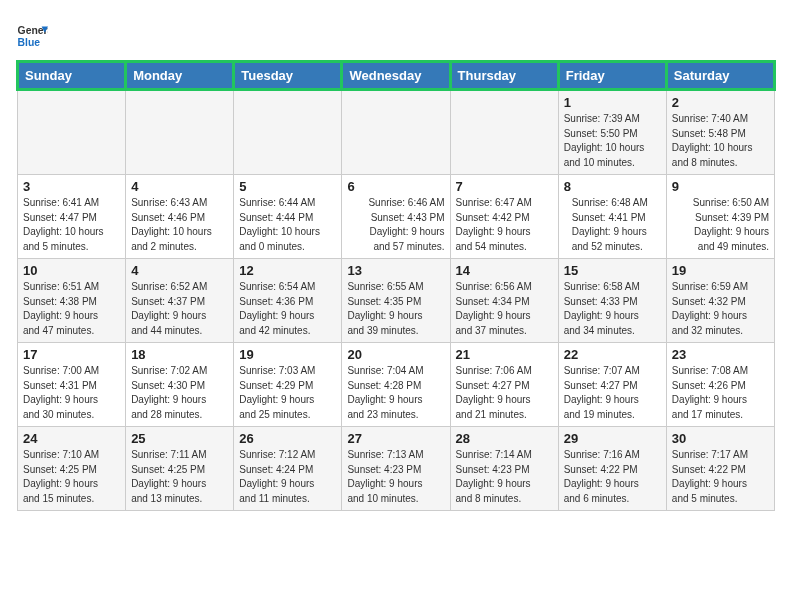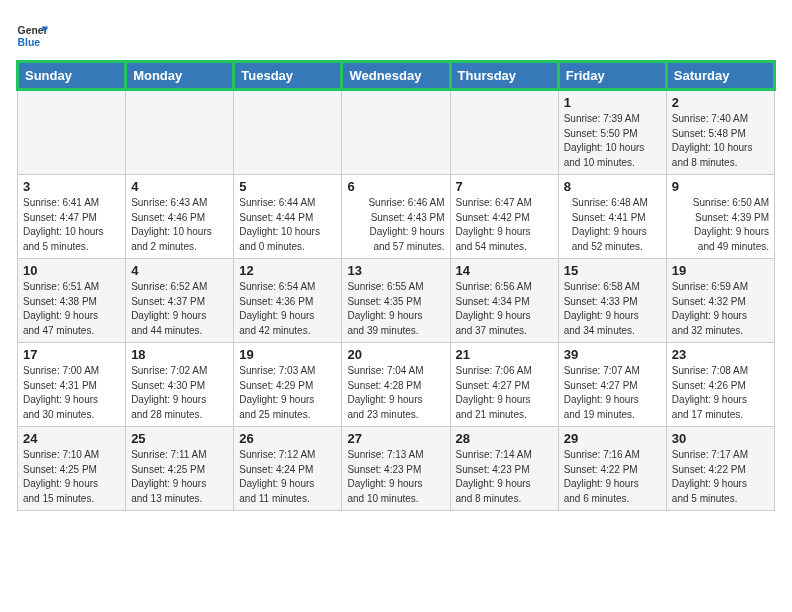--- a/index.html
+++ b/index.html
@@ -272,21 +272,21 @@
 and 23 minutes.</div>
         </td>
         <td>
           <span class="day-num">21</span>
           <div class="day-info" style="white-space: pre-line;">Sunrise: 7:06 AM
 Sunset: 4:27 PM
 Daylight: 9 hours
 and 21 minutes.</div>
         </td>
         <td>
-          <span class="day-num">39</span>
+          <span class="day-num">22</span>
           <div class="day-info" style="white-space: pre-line;">Sunrise: 7:07 AM
 Sunset: 4:27 PM
 Daylight: 9 hours
 and 19 minutes.</div>
         </td>
         <td>
           <span class="day-num">23</span>
           <div class="day-info" style="white-space: pre-line;">Sunrise: 7:08 AM
 Sunset: 4:26 PM
 Daylight: 9 hours

